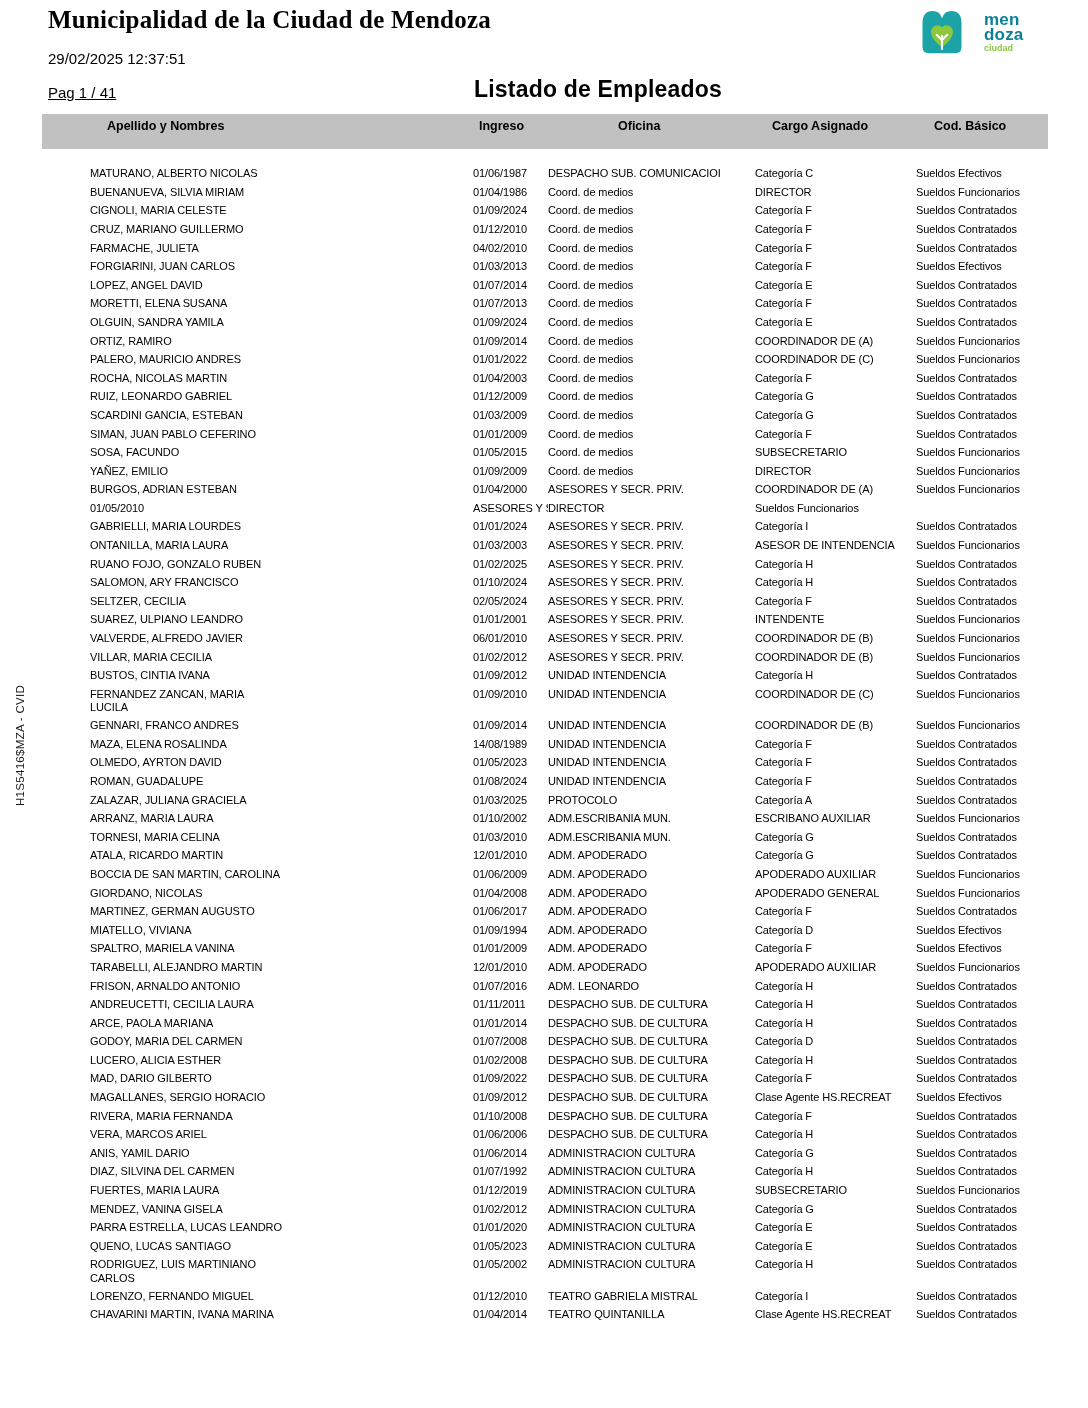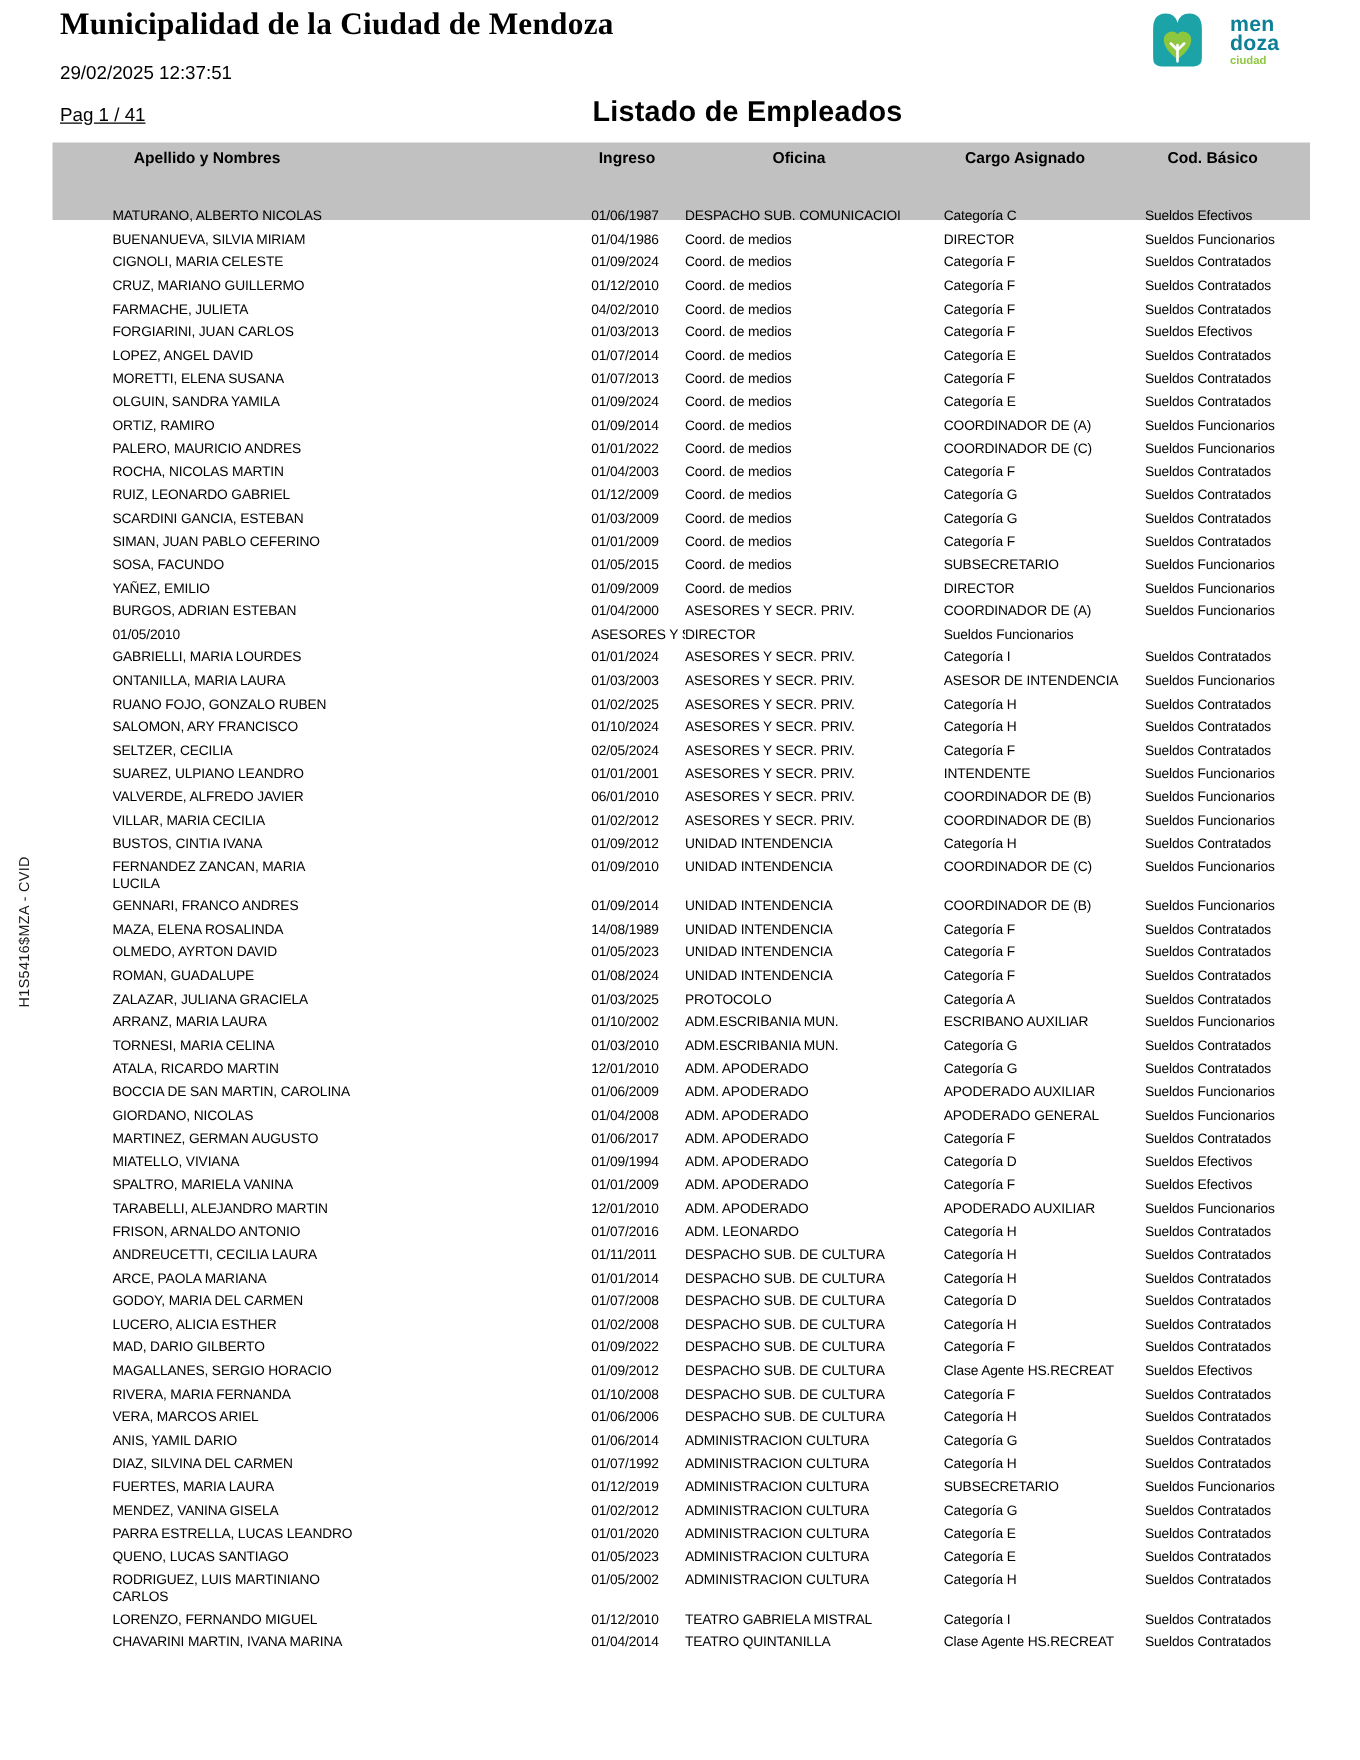--- a/index.html
+++ b/index.html
@@ -34,21 +34,21 @@
 
   
   .side-code{
     position:absolute;left:14px;top:806px;
     transform:rotate(-90deg);transform-origin:0 0;
     font-size:11.5px;color:#1a1a1a;white-space:nowrap;letter-spacing:.3px;
   }
 
   
   .thead{
-    position:absolute;left:42px;top:114px;width:1006px;height:62px;
+    position:absolute;left:42px;top:114px;width:1006px;height:35px;
     background:#c1c1c1;
   }
   .thead span{
     position:absolute;top:5px;font-size:12.5px;font-weight:bold;white-space:nowrap;
   }
   .th-name{left:65px;}
   .th-ing{left:437px;}
   .th-ofi{left:576px;}
   .th-car{left:730px;}
   .th-cod{left:892px;}

